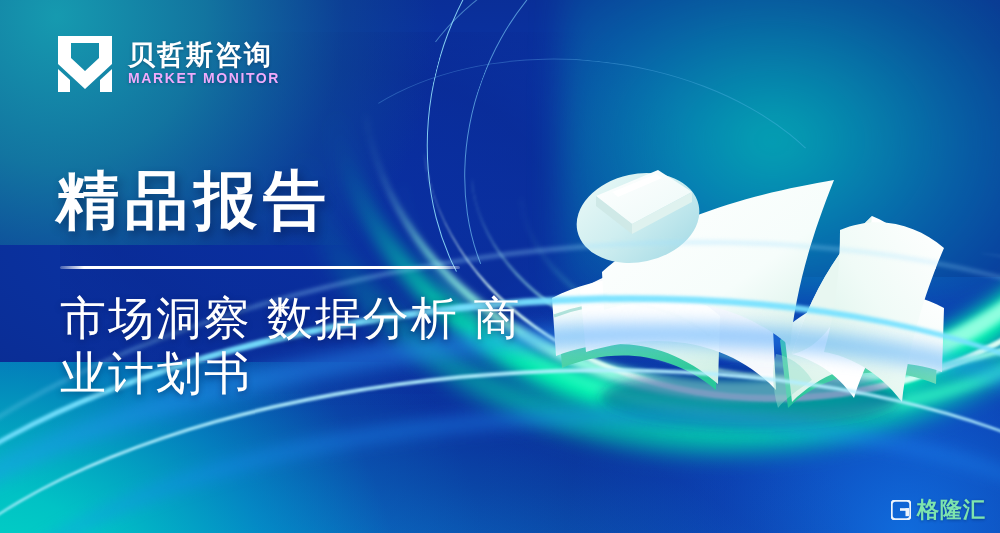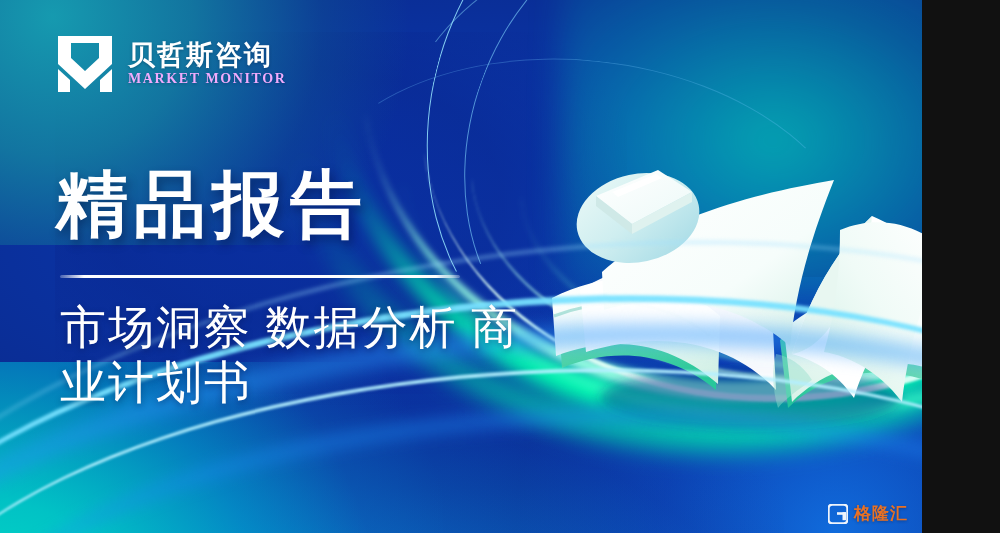--- a/index.html
+++ b/index.html
@@ -1,22 +1,22 @@
 <!DOCTYPE html>
 <html><head>
 <meta charset="utf-8">
 <title>Report Banner</title>
 <style>
   html,body{margin:0;padding:0;background:#111;}
   *{box-sizing:border-box;}
   .stage{
     position:relative;
-    width:922px;height:533px;
+    width:1000px;height:533px;
     overflow:hidden;
-    font-family:Liberation Serif, serif;
+    font-family:Liberation Sans, sans-serif;
     background:#0a2f8f;
     padding-left:8px;
   }
 
   
   .bg-base{
     position:absolute;inset:0;
     background:
       radial-gradient(120% 90% at 50% 42%, #0b3bb4 0%, #0a34a6 28%, #0a2c92 55%, #0b2f8e 78%, #0c3f96 100%);
   }
@@ -159,21 +159,21 @@
   .brand-en{
     color:#f0abfc;font-size:14px;font-weight:700;letter-spacing:1.6px;
     line-height:1.1;text-shadow:0 1px 3px rgba(0,25,60,.35);
   }
 
   
   .headline{
     position:absolute;left:56px;top:168px;width:470px;
   }
   .title-main{
-    color:#ffffff;font-size:72px;font-weight:700;letter-spacing:6px;
+    color:#ffffff;font-size:63px;font-weight:700;letter-spacing:6px;
     line-height:1.04;margin:0;
     text-shadow:3px 5px 10px rgba(2,14,60,.45);
   }
   .rule{
     width:400px;height:3px;margin:32px 0 0 4px;
     background:linear-gradient(90deg,rgba(255,255,255,.25) 0%,#ffffff 6%,#ffffff 94%,rgba(255,255,255,.25) 100%);
     border-radius:2px;
   }
   .subtitle{
     margin:22px 0 0 4px;color:#ffffff;font-size:46px;font-weight:400;
@@ -185,21 +185,21 @@
   .book{position:absolute;left:540px;top:140px;width:420px;height:300px;}
   .book svg{width:100%;height:100%;overflow:visible;}
 
   
   .watermark{
     position:absolute;right:14px;bottom:8px;
     display:flex;align-items:center;gap:6px;opacity:.93;
   }
   .wm-mark{width:20px;height:20px;flex:0 0 auto;}
   .wm-text{
-    color:#f97316;font-size:17px;font-weight:700;letter-spacing:1px;
+    color:#86efac;font-size:22px;font-weight:700;letter-spacing:1px;
     text-shadow:0 1px 3px rgba(0,30,80,.5);
   }
 </style>
 </head>
 <body>
 
 <div class="stage">
 
   <div class="bg-base"></div>
   <div class="bg-navy-core"></div>

